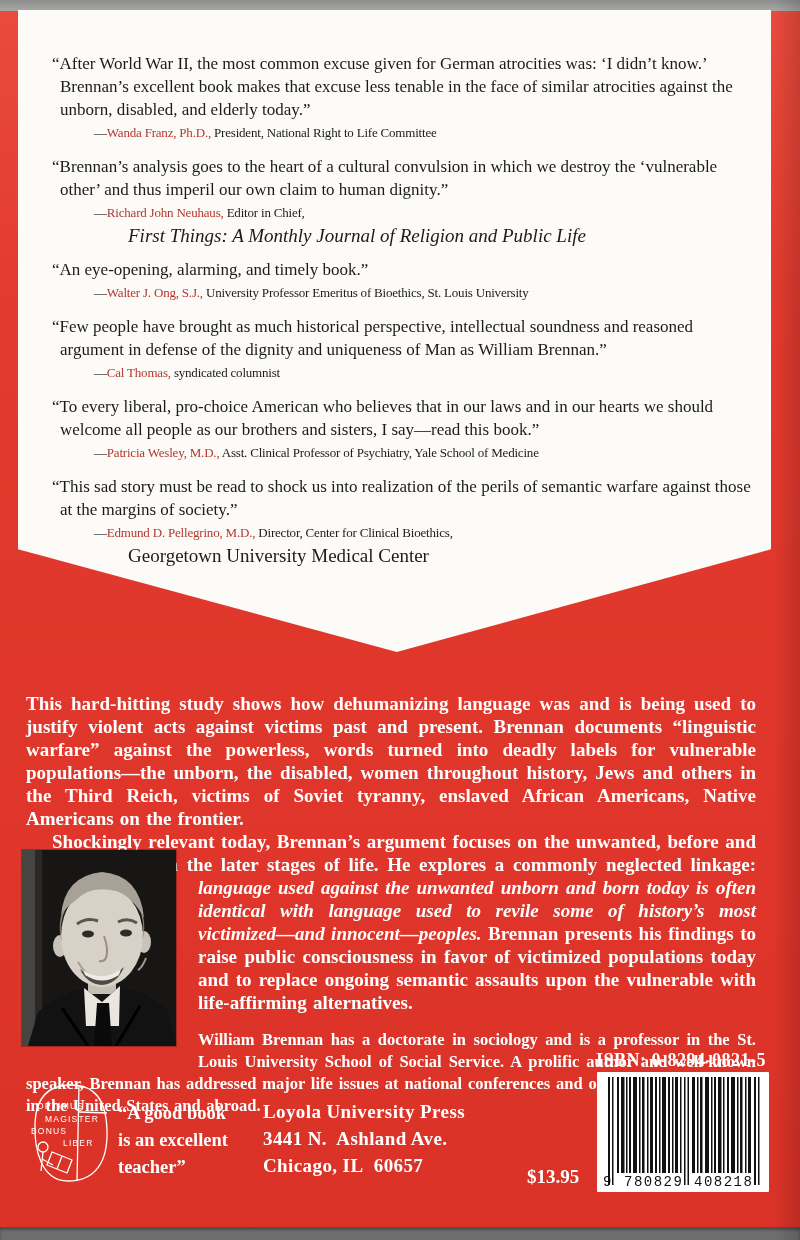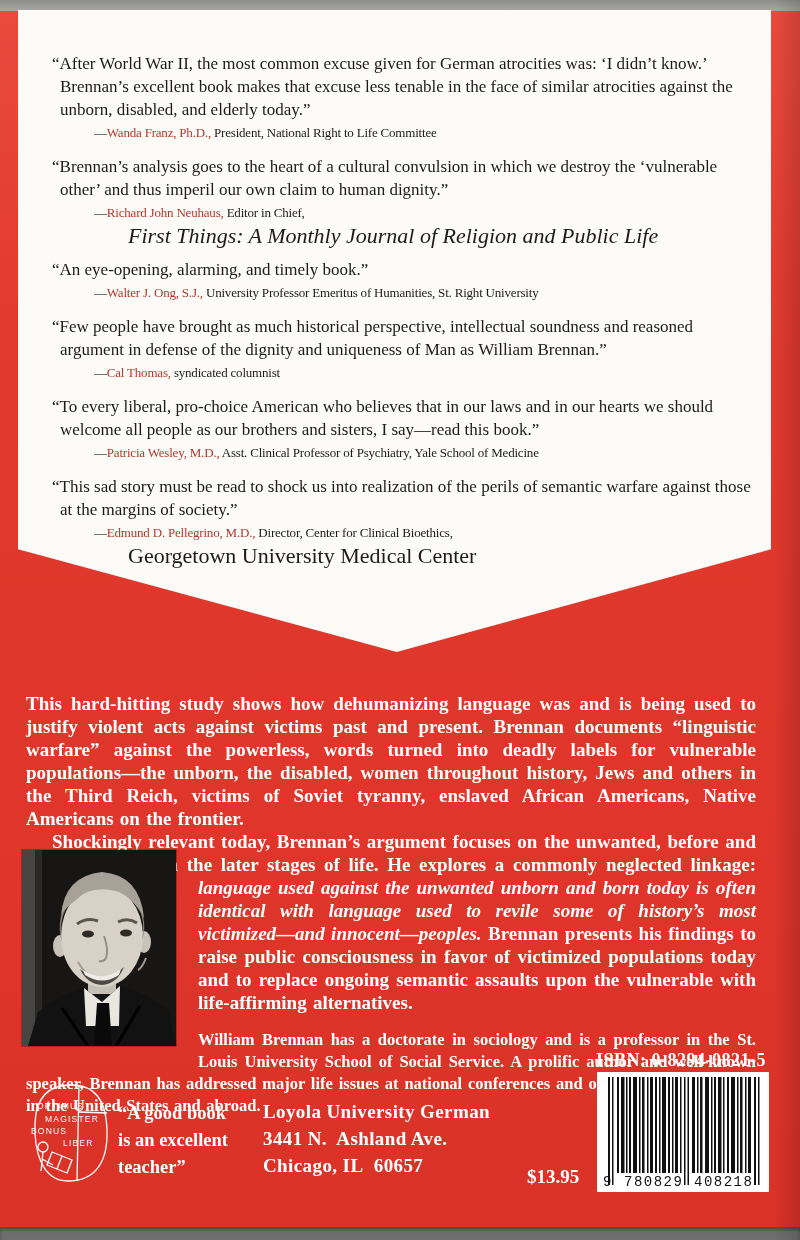--- a/index.html
+++ b/index.html
@@ -16,21 +16,21 @@
   
   .white-panel{position:absolute;left:18px;top:10px;width:753px;height:642px;
         background:#fcfbf7;box-sizing:border-box;padding:42px 16px 0 34px;
         clip-path:polygon(0 0,100% 0,100% 84%,50.3% 100%,0 84%);}
   .quote{margin:0 2px 11px 0;color:#1b1b1b;}
   .qtext{margin:0;font-size:17px;line-height:23px;padding-left:8px;text-indent:-8px;}
   .attr{margin:0 0 0 42px;font-size:13px;line-height:23px;letter-spacing:-.2px;}
   .attr .dash{color:#1b1b1b;}
   .attr .aname{color:#b4382f;}
   .attr .arole{color:#1b1b1b;}
-  .extra{margin:0 0 0 76px;font-size:22px;line-height:23px;}
+  .extra{margin:0 0 0 76px;font-size:19px;line-height:23px;}
   .extra:empty{display:none;}
   .ital{font-style:italic;}
 
   
   .red-body{position:absolute;left:26px;right:44px;top:692px;color:#fff;}
   .rpara{margin:0;font-weight:700;font-size:19px;line-height:23px;
          text-align:justify;word-spacing:1.5px;}
   .para2{text-indent:26px;}
   .sp1{float:left;width:0;height:46px;}
   .sp2{float:left;clear:left;width:172px;height:192px;}
@@ -77,21 +77,21 @@
     </div>
 
     <div class="quote">
       <p class="qtext">“Brennan’s analysis goes to the heart of a cultural convulsion in which we destroy the ‘vulnerable other’ and thus imperil our own claim to human dignity.”</p>
       <p class="attr"><span class="dash">—</span><span class="aname">Richard John Neuhaus,</span> <span class="arole">Editor in Chief,</span></p>
       <p class="extra ital">First Things: A Monthly Journal of Religion and Public Life</p>
     </div>
 
     <div class="quote">
       <p class="qtext">“An eye-opening, alarming, and timely book.”</p>
-      <p class="attr"><span class="dash">—</span><span class="aname">Walter J. Ong, S.J.,</span> <span class="arole">University Professor Emeritus of Humanities, St. Right University</span></p>
+      <p class="attr"><span class="dash">—</span><span class="aname">Walter J. Ong, S.J.,</span> <span class="arole">University Professor Emeritus of Bioethics, St. Louis University</span></p>
     </div>
 
     <div class="quote">
       <p class="qtext">“Few people have brought as much historical perspective, intellectual soundness and reasoned argument in defense of the dignity and uniqueness of Man as William Brennan.”</p>
       <p class="attr"><span class="dash">—</span><span class="aname">Cal Thomas,</span> <span class="arole">syndicated columnist</span></p>
     </div>
 
     <div class="quote">
       <p class="qtext">“To every liberal, pro-choice American who believes that in our laws and in our hearts we should welcome all people as our brothers and sisters, I say—read this book.”</p>
       <p class="attr"><span class="dash">—</span><span class="aname">Patricia Wesley, M.D.,</span> <span class="arole">Asst. Clinical Professor of Psychiatry, Yale School of Medicine</span></p>
@@ -208,19 +208,19 @@
     </svg>
   </div>
 
   <div class="motto">
     <span>“A good book</span>
     <span>is an excellent</span>
     <span>teacher”</span>
   </div>
 
   <div class="publisher">
-    <span>Loyola University German</span>
+    <span>Loyola University Press</span>
     <span>3441 N.&nbsp; Ashland Ave.</span>
     <span>Chicago, IL&nbsp; 60657</span>
   </div>
 
   <div class="scan-bottom"></div>
 </div>
 
 </body></html>

